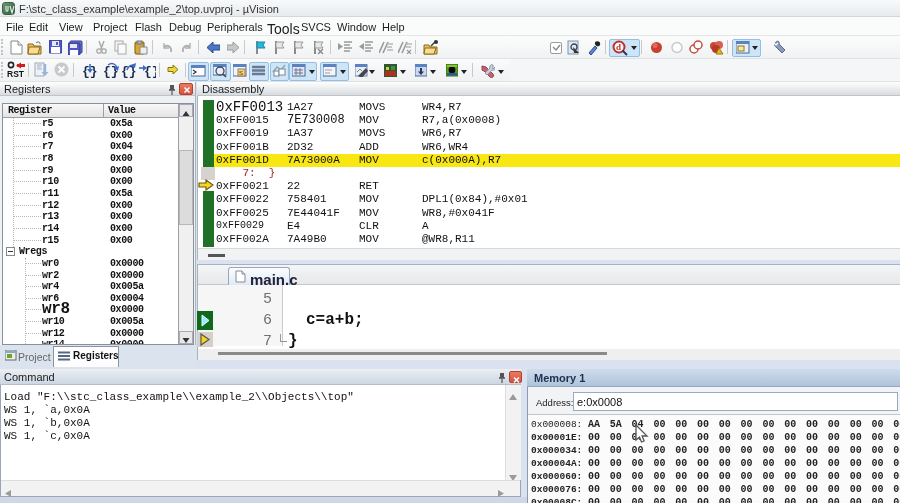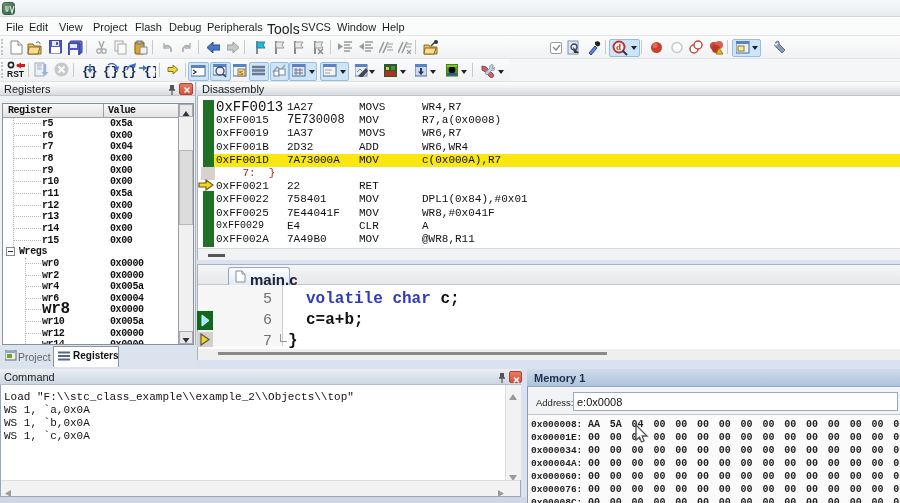--- a/index.html
+++ b/index.html
@@ -13,20 +13,21 @@
 </style></head><body>
 <div id="root">
 
 <div class="abs" style="left:0;top:0;width:900px;height:17px;background:linear-gradient(#f7f9fa,#e8ebee);border-bottom:1px solid #d4d8dc"></div>
 <div class="abs" style="left:2px;top:2px;width:13px;height:13px;background:linear-gradient(135deg,#6a9a72,#2a5c38);border:1px solid #44604a;border-radius:3px">
       <svg width="13" height="13" style="position:absolute;left:0;top:0">
         <path d="M3 3v4c0 1.5 2 1.5 2 0V3" fill="none" stroke="#e8f0e8" stroke-width="1.1"></path>
         <path d="M7 3l2 7 2-7" fill="none" stroke="#e8f0e8" stroke-width="1.1"></path>
       </svg>
     </div>
+<div class="abs" style="left:19px;top:3px;font-size:11px;color:#333">F:\stc_class_example\example_2\top.uvproj - µVision</div>
 <div class="abs" style="left:0;top:17px;width:900px;height:19px;background:#fafbfb;border-bottom:1px solid #e3e5e7"></div>
 <div class="abs" style="left:6px;top:21px;font-size:11px;color:#1c1c1c">File</div>
 <div class="abs" style="left:29px;top:21px;font-size:11px;color:#1c1c1c">Edit</div>
 <div class="abs" style="left:59px;top:21px;font-size:11px;color:#1c1c1c">View</div>
 <div class="abs" style="left:93px;top:21px;font-size:11px;color:#1c1c1c">Project</div>
 <div class="abs" style="left:135px;top:21px;font-size:11px;color:#1c1c1c">Flash</div>
 <div class="abs" style="left:169px;top:21px;font-size:11px;color:#1c1c1c">Debug</div>
 <div class="abs" style="left:207px;top:21px;font-size:11px;color:#1c1c1c">Peripherals</div>
 <div class="abs" style="left:267px;top:21px;font-size:14px;color:#1c1c1c">Tools</div>
 <div class="abs" style="left:301px;top:21px;font-size:11px;color:#1c1c1c">SVCS</div>
@@ -481,21 +482,20 @@
 <div class="abs" style="left:282px;top:285px;width:1px;height:61px;background:#ccc"></div>
 <div class="abs mono" style="left:240px;top:289px;width:32px;text-align:right;font-size:15px;color:#707070;line-height:21px">5</div>
 <div class="abs mono" style="left:240px;top:310px;width:32px;text-align:right;font-size:15px;color:#707070;line-height:21px">6</div>
 <div class="abs mono" style="left:240px;top:331px;width:32px;text-align:right;font-size:15px;color:#707070;line-height:21px">7</div>
 <div class="abs" style="left:197px;top:311px;width:16px;height:19px;background:#10691a"><svg width="16" height="19">
         <path d="M5 4l7 5.5-7 5.5z" fill="#9fe8ff" stroke="#d8ffff" stroke-width="1"></path>
       </svg></div>
 <div class="abs" style="left:197px;top:332px;width:16px;height:15px;background:#d4d0c8"><svg width="16" height="15">
         <path d="M4 2l8 5.5-8 5.5z" fill="#f5d723" stroke="#555" stroke-width="1.2"></path>
       </svg></div>
-<div class="abs mono" style="left:306px;top:289px;font-size:16px;line-height:21px;font-weight:bold;color:#111;white-space:pre"><span style="color:#2f3cbb">volatile char</span> c;</div>
 <div class="abs mono" style="left:306px;top:310px;font-size:16px;line-height:21px;font-weight:bold;color:#111;white-space:pre">c=a+b;</div>
 <div class="abs" style="left:280px;top:334px;width:7px;height:8px;border-left:1px solid #999;border-bottom:1px solid #999"></div>
 <div class="abs mono" style="left:288px;top:331px;font-size:16px;line-height:21px;font-weight:bold;color:#111">}</div>
 <div class="abs" style="left:198px;top:349px;width:702px;height:11px;background:#efefef"></div>
 <div class="abs" style="left:218px;top:352px;width:389px;height:3px;background:#8a8a8a"></div>
 <div class="abs" style="left:0;top:369px;width:521px;height:128px;background:#fff;border:1px solid #9aa6b6"></div>
 <div class="abs" style="left:0;top:369px;width:521px;height:16px;background:linear-gradient(#eceff4,#ccd6e2);border-bottom:1px solid #b4bec8"></div>
 <div class="cap" style="left:4px;top:370px;line-height:15px">Command</div>
 <svg class="abs" style="left:497px;top:372px" width="10" height="11" viewBox="0 0 10 11">
       <rect x="3" y="1" width="4" height="5" fill="#555"></rect>
@@ -524,21 +524,21 @@
         <path d="M8 4.5L2 1v7z" fill="#9a9a9a"></path>
       </svg></div>
 <div class="abs" style="left:527px;top:369px;width:373px;height:134px;background:#fff;border:1px solid #8a9ab0;border-right:none;border-bottom:none"></div>
 <div class="abs" style="left:527px;top:369px;width:373px;height:18px;background:linear-gradient(#cfdcec,#afc3da);border-bottom:1px solid #93a7c0"></div>
 <div class="abs" style="left:534px;top:372px;font-size:11px;font-weight:bold;color:#1c3050">Memory 1</div>
 <div class="abs" style="left:528px;top:387px;width:372px;height:28px;background:#f1f3f5;border-bottom:1px solid #c2c6ca"></div>
 <div class="abs" style="left:536px;top:397px;font-size:9.5px;color:#222">Address:</div>
 <div class="abs" style="left:573px;top:392px;width:325px;height:19px;background:#fff;border:1px solid #98aac0"></div>
 <div class="abs" style="left:577px;top:396px;font-size:11px;color:#111">e:0x0008</div>
 <div class="abs" style="left:528px;top:415px;width:372px;height:88px;background:#fbfbfb;overflow:hidden">
-<div class="abs mono" style="left:3px;top:4px;font-size:9.5px;font-weight:bold;color:#222;line-height:11px;white-space:pre">0x000008:</div>
+<div class="abs mono" style="left:3px;top:4px;font-size:9.5px;font-weight:normal;color:#222;line-height:11px;white-space:pre">0x000008:</div>
 <div class="abs mono" style="left:60px;top:4px;font-size:10px;font-weight:bold;color:#222;line-height:11px;white-space:pre;word-spacing:3.8px">AA 5A 04 00 00 00 00 00 00 00 00 00 00 00 00 00 00</div>
 <div class="abs mono" style="left:3px;top:17px;font-size:9.5px;font-weight:bold;color:#222;line-height:11px;white-space:pre">0x00001E:</div>
 <div class="abs mono" style="left:60px;top:17px;font-size:10px;font-weight:bold;color:#222;line-height:11px;white-space:pre;word-spacing:3.8px">00 00 00 00 00 00 00 00 00 00 00 00 00 00 00 00 00</div>
 <div class="abs mono" style="left:3px;top:30px;font-size:9.5px;font-weight:bold;color:#222;line-height:11px;white-space:pre">0x000034:</div>
 <div class="abs mono" style="left:60px;top:30px;font-size:10px;font-weight:bold;color:#222;line-height:11px;white-space:pre;word-spacing:3.8px">00 00 00 00 00 00 00 00 00 00 00 00 00 00 00 00 00</div>
 <div class="abs mono" style="left:3px;top:43px;font-size:9.5px;font-weight:bold;color:#222;line-height:11px;white-space:pre">0x00004A:</div>
 <div class="abs mono" style="left:60px;top:43px;font-size:10px;font-weight:bold;color:#222;line-height:11px;white-space:pre;word-spacing:3.8px">00 00 00 00 00 00 00 00 00 00 00 00 00 00 00 00 00</div>
 <div class="abs mono" style="left:3px;top:56px;font-size:9.5px;font-weight:bold;color:#222;line-height:11px;white-space:pre">0x000060:</div>
 <div class="abs mono" style="left:60px;top:56px;font-size:10px;font-weight:bold;color:#222;line-height:11px;white-space:pre;word-spacing:3.8px">00 00 00 00 00 00 00 00 00 00 00 00 00 00 00 00 00</div>
 <div class="abs mono" style="left:3px;top:69px;font-size:9.5px;font-weight:bold;color:#222;line-height:11px;white-space:pre">0x000076:</div>

